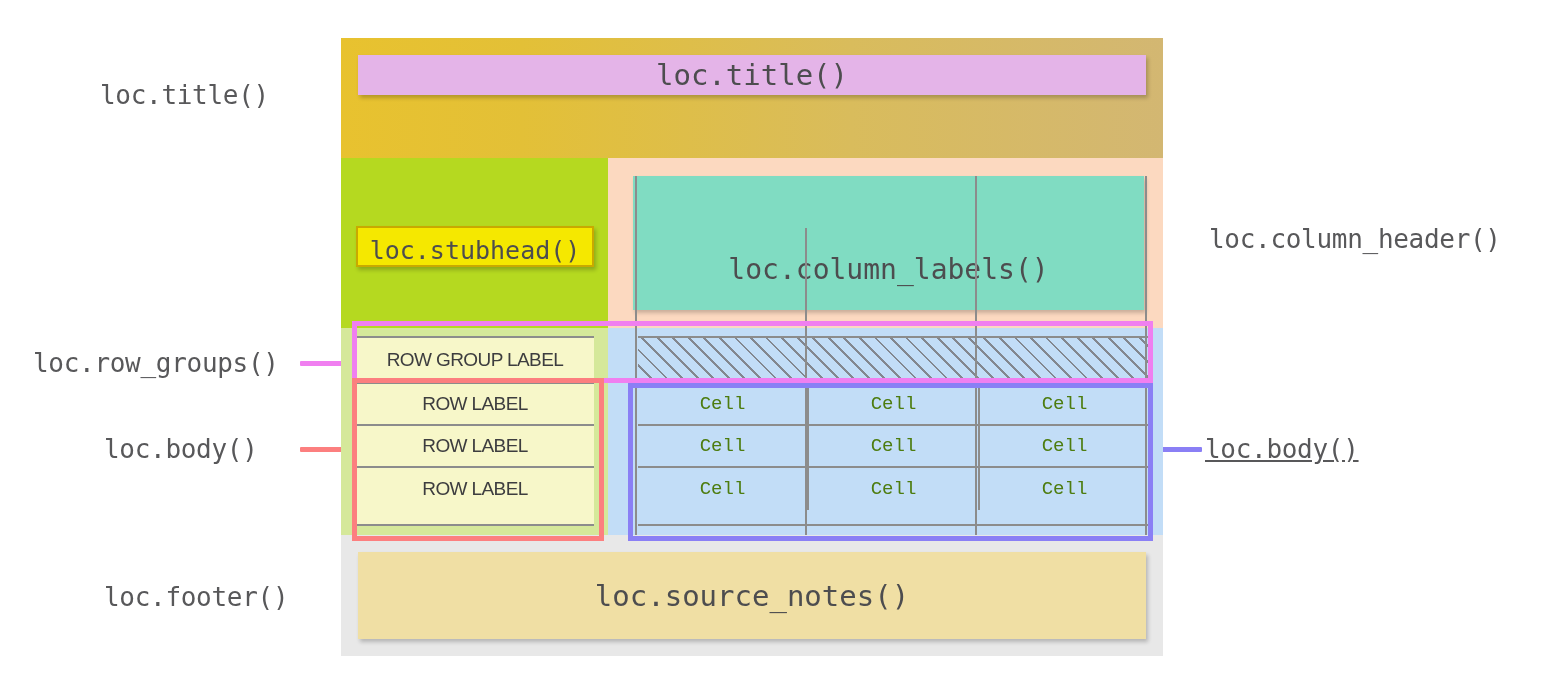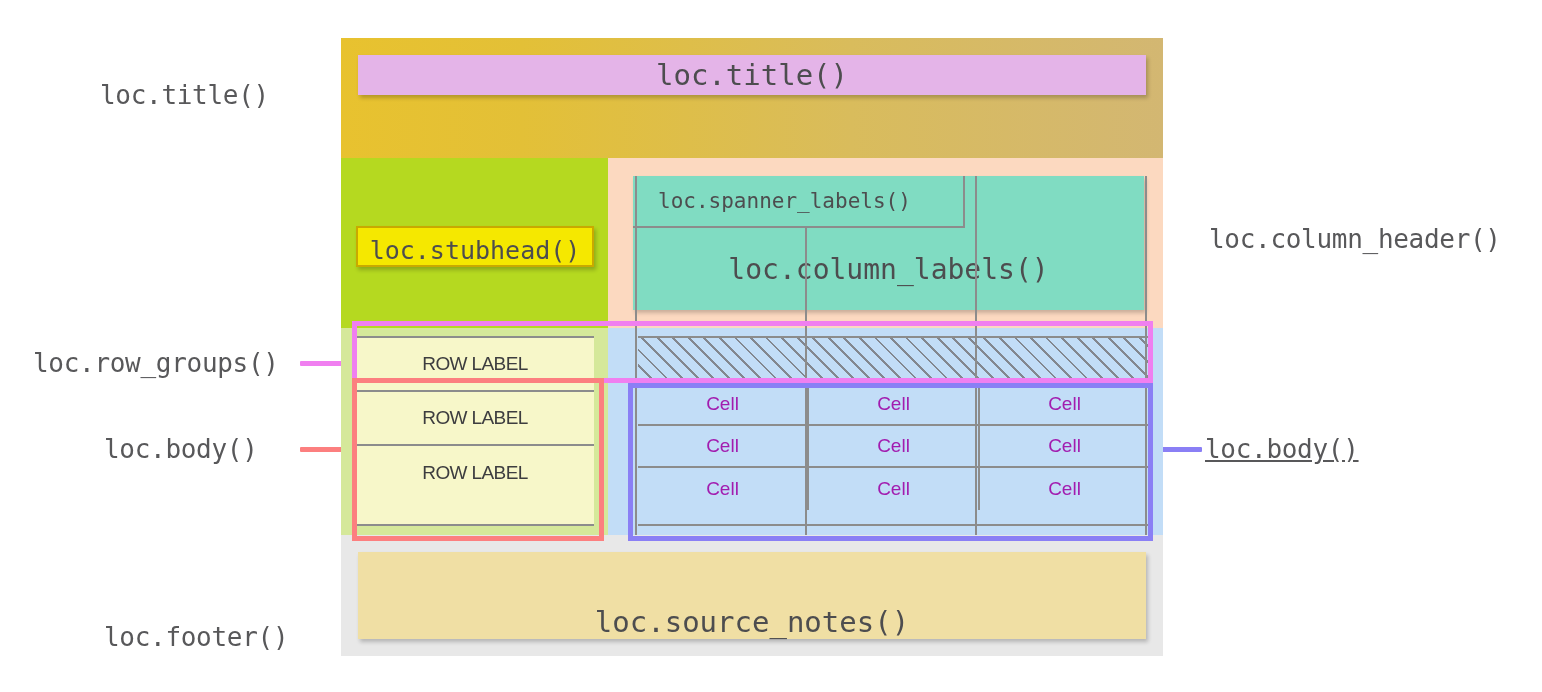--- a/index.html
+++ b/index.html
@@ -136,21 +136,21 @@
   
   .stub-table {
     position: absolute;
     left: 15px; top: 8px; width: 238px; height: 190px;
     background: #f7f7c9;
     border-top: 2px solid #8c8c8c;
     border-bottom: 2px solid #8c8c8c;
     box-sizing: border-box;
   }
   .stub-row {
-    height: 54px;
+    height: 42px;
     display: flex; align-items: center; justify-content: center;
     font-family: "Liberation Sans", sans-serif;
     font-size: 19px; color: #3d3d3f;
     border-bottom: 2px solid #8c8c8c;
     box-sizing: border-box;
     letter-spacing: -0.6px;
   }
   .stub-row.group { height: 46px; border-bottom: 2px solid #8c8c8c; }
   .stub-row.last { border-bottom: none; }
 
@@ -175,36 +175,36 @@
     display: flex;
     border-bottom: 2px solid #8c8c8c;
     box-sizing: border-box;
   }
   .cell-row.last { border-bottom: none; }
   .cell {
     flex: 1;
     display: flex; align-items: center; justify-content: center;
     border-right: 2px solid #8c8c8c;
     box-sizing: border-box;
-    font-family: Liberation Sans, sans-serif;
-    font-size: 19px; color: #a21caf;
+    font-family: Liberation Mono, monospace;
+    font-size: 19px; color: #4d7c0f;
   }
   .cell.lastcol { border-right: none; }
 
   
   .footer-band {
     position: absolute;
     left: 0; top: 497px;
     width: 822px; height: 121px;
     background: #e8e8e8;
   }
   .sourcenotes-box {
     left: 17px; top: 17px; width: 788px; height: 87px;
     background: #f0dfa4;
-    font-size: 29px; color: #4d4d4f; align-items: flex-end;
+    font-size: 29px; color: #4d4d4f;
   }
 
   
   .outline {
     position: absolute;
     box-sizing: border-box;
     pointer-events: none;
   }
 </style>
 </head>
@@ -215,21 +215,21 @@
 </div>
 
 <div class="ann left" style="left:33px; top:348px;">
   <span>loc.row_groups()</span>
 </div>
 
 <div class="ann left" style="left:104px; top:434px;">
   <span>loc.body()</span>
 </div>
 
-<div class="ann left" style="left:104px; top:582px;margin-top:40px;">
+<div class="ann left" style="left:104px; top:582px;">
   <span>loc.footer()</span>
 </div>
 
 <div class="ann right" style="left:1181px; top:224px;margin-left:28px;">
   <span>loc.column_header()</span>
 </div>
 
 <div class="ann right" style="left:1205px; top:434px;text-decoration:underline;">
   <span>loc.body()</span>
 </div>
@@ -247,34 +247,34 @@
   </div>
 
   <div class="mid-band">
     <div class="stub-col-bg">
       <div class="box stubhead-box">
         <span>loc.stubhead()</span>
       </div>
     </div>
     <div class="colheader-bg">
       <div class="colheader-inner">
-        <div class="spanner-cell">
-          <span>loc.spanner_labels()</span>
-        </div>
         <div class="collabels-cell">
           <span>loc.column_labels()</span>
         </div>
       </div>
     </div>
   </div>
 
   <div class="body-band">
     <div class="body-stub-bg"></div>
 
     <div class="stub-table">
+      <div class="stub-row group">
+        <span>ROW GROUP LABEL</span>
+      </div>
       <div class="stub-row">
         <span>ROW LABEL</span>
       </div>
       <div class="stub-row">
         <span>ROW LABEL</span>
       </div>
       <div class="stub-row last">
         <span>ROW LABEL</span>
       </div>
     </div>

